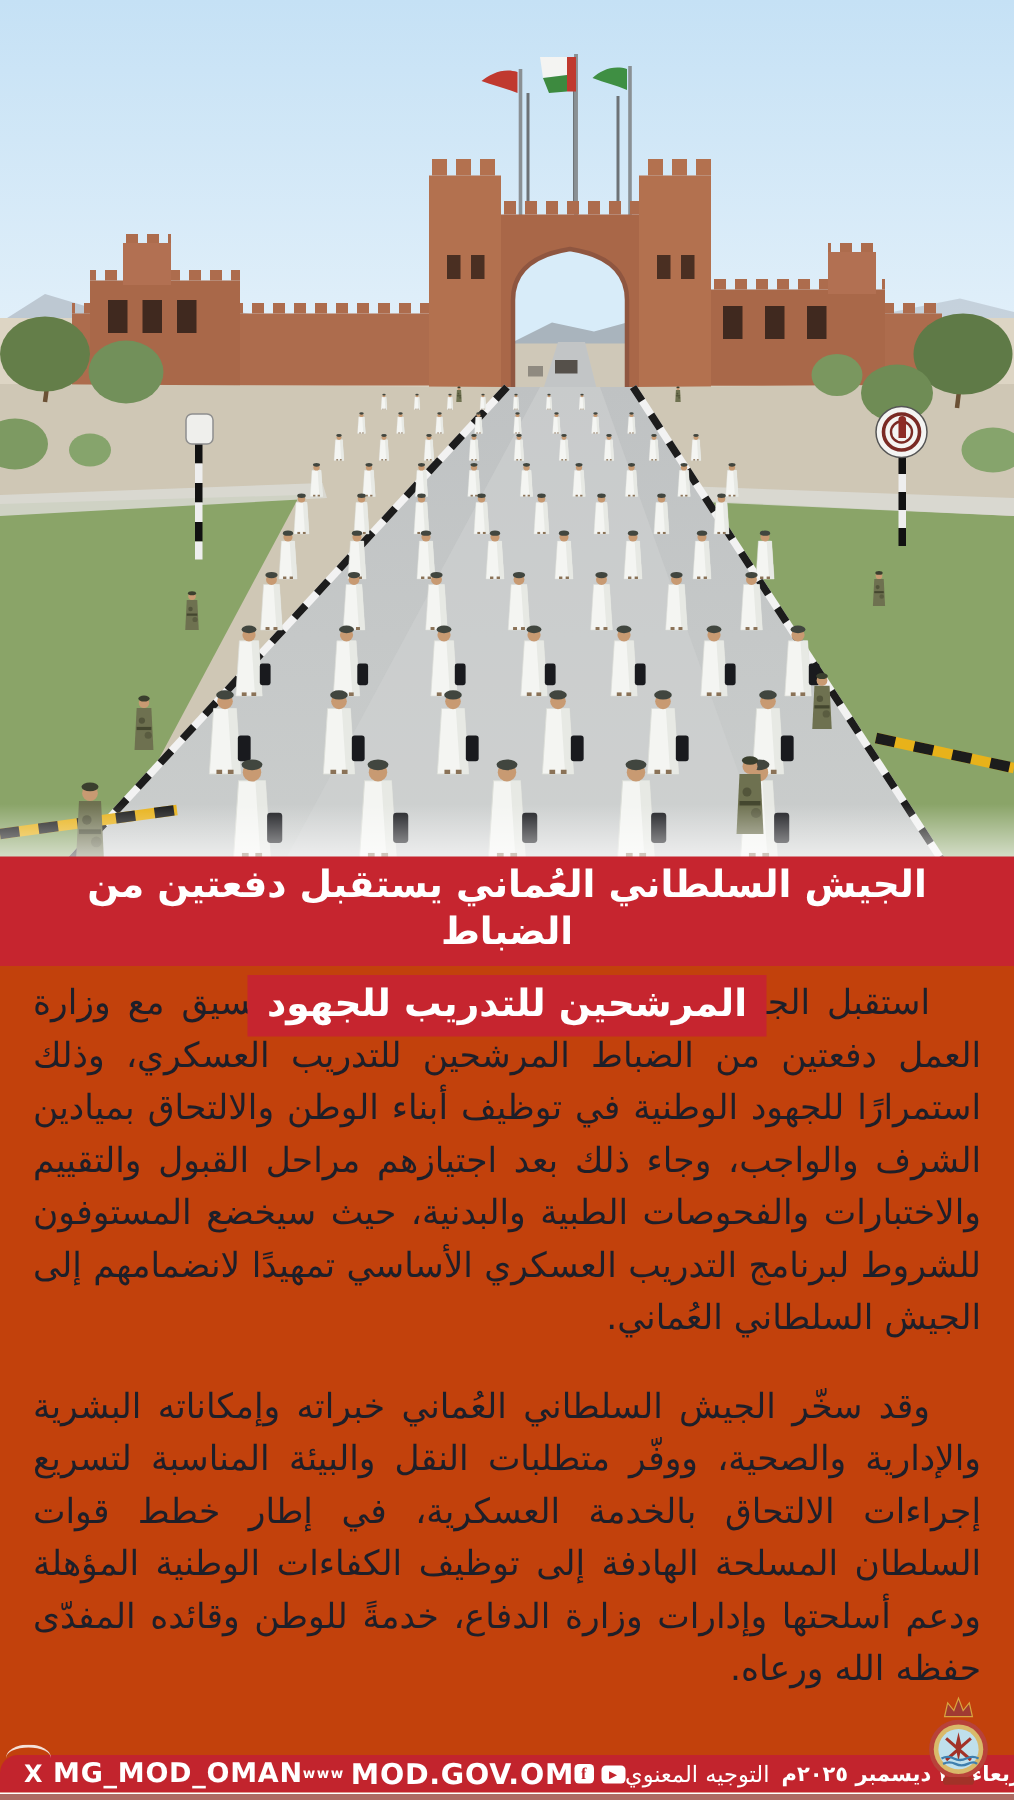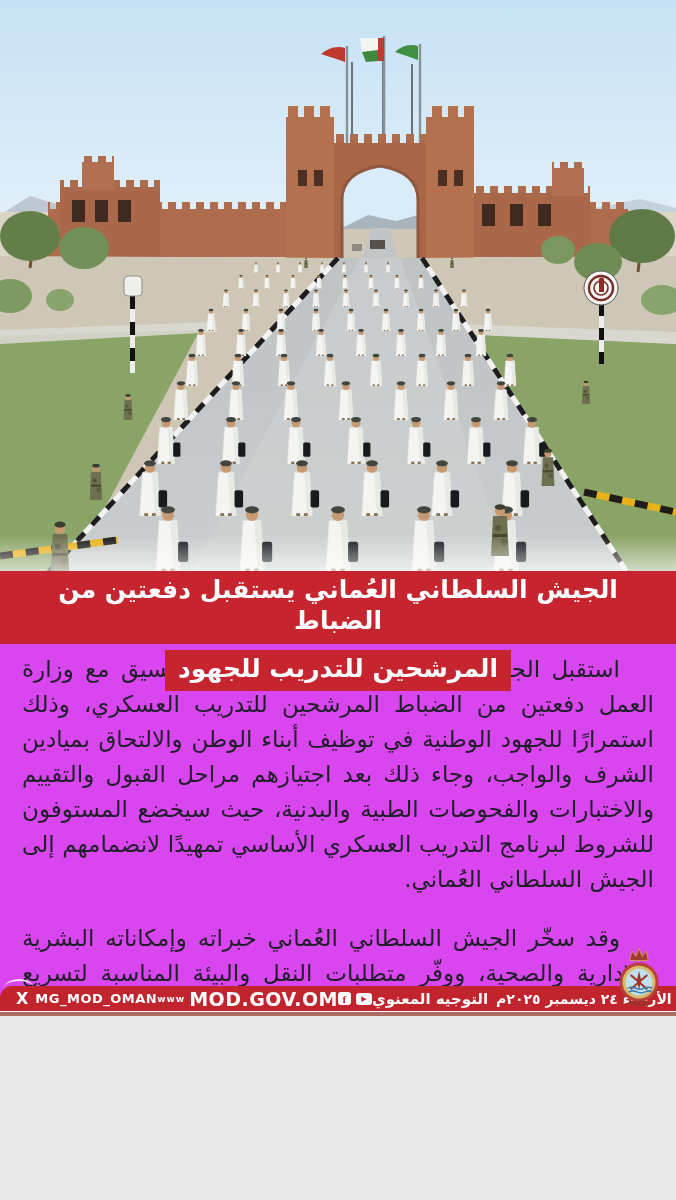--- a/index.html
+++ b/index.html
@@ -1,17 +1,17 @@
 <!DOCTYPE html>
 <html lang="ar" style="--red: #c6252f; --bar: #c2242d; --ink: #1e1f29;"><head>
 <meta charset="utf-8">
 <style>
   html,body{margin:0;padding:0;background:#e9e9e9;}
   *{box-sizing:border-box;font-family:"DejaVu Sans","Liberation Sans",sans-serif;}
-  .canvas{position:relative;width:676px;height:1016px;margin:0 auto;background:#d946ef;overflow:hidden;}
+  .canvas{position:relative;width:676px;height:1200px;margin:0 auto;background:#c2410c;overflow:hidden;}
   
   .photo{position:absolute;top:0;left:0;width:676px;height:592px;}
   .photo svg{display:block;width:100%;height:100%;}
   
   .headline{position:absolute;top:571px;left:0;width:100%;text-align:center;z-index:4;direction:rtl;}
   .hl-box{display:inline-block;background:var(--red,#c6252f);color:#fff;font-weight:bold;
           font-size:25px;line-height:1.25;padding:3px 13px 7px;}
   .hl-box.l2{margin-top:6px;}
   
   .article{position:absolute;top:652px;right:0;left:0;padding:0 22px;direction:rtl;
@@ -22,28 +22,28 @@
   .bar{position:absolute;left:0;right:0;bottom:5px;height:25px;background:var(--bar,#c2242d);
        border-top-left-radius:12px;display:flex;align-items:center;gap:0;
        padding:0 76px 0 16px;color:#fff;}
   .bar-gap{position:absolute;left:0;right:0;bottom:4px;height:1px;background:#fff;}
   .bar-sub{position:absolute;left:0;right:0;bottom:0;height:4px;background:#ad6a62;}
   .swoosh{position:absolute;left:4px;top:-7px;width:30px;height:18px;border-top:2px solid #fdfdfd;
           border-radius:50%;opacity:.85;}
   .fgroup{display:flex;align-items:center;white-space:nowrap;}
   .spacer{flex:1;}
   .x-glyph{font-weight:900;font-size:16px;margin-right:7px;}
-  .handle{font-weight:bold;font-size:13px;letter-spacing:.5px;}
+  .handle{font-weight:bold;font-size:18px;letter-spacing:.5px;}
   .www{font-size:9px;font-weight:bold;margin-right:4px;letter-spacing:1px;}
   .site{font-weight:bold;font-size:19px;letter-spacing:.5px;}
   .sq-ic{display:inline-flex;align-items:center;justify-content:center;background:#fff;
          color:var(--bar,#c2242d);border-radius:3px;font-weight:bold;}
   .fb{width:13px;height:13px;font-size:11px;font-family:"Liberation Serif","DejaVu Serif",serif;}
   .yt{width:16px;height:12px;font-size:7px;margin-left:5px;}
-  .acct{font-size:15px;font-weight:bold;margin-right:8px;}
+  .acct{font-size:15px;font-weight:normal;margin-right:8px;}
   .divider{opacity:.75;font-weight:normal;font-size:15px;margin:0 8px;}
   .date{font-size:14px;font-weight:bold;direction:rtl;}
   .crest{position:absolute;right:6px;bottom:5px;width:62px;height:66px;z-index:6;}
 </style>
 </head>
 <body>
 
 <div class="canvas">
 
   <div class="photo">

